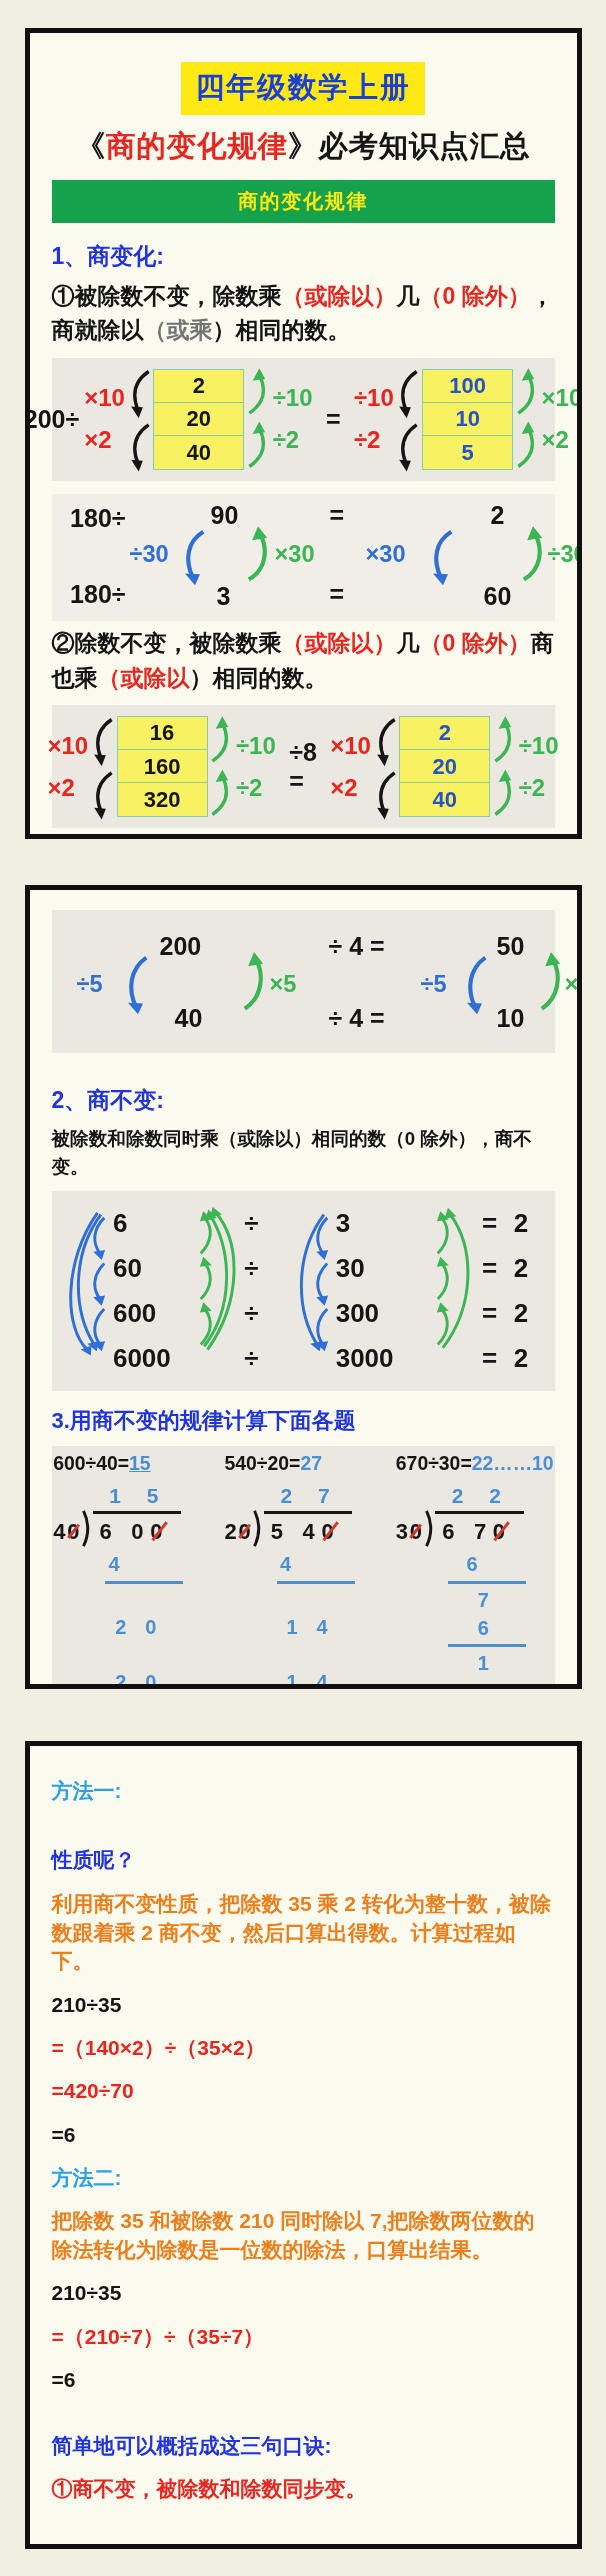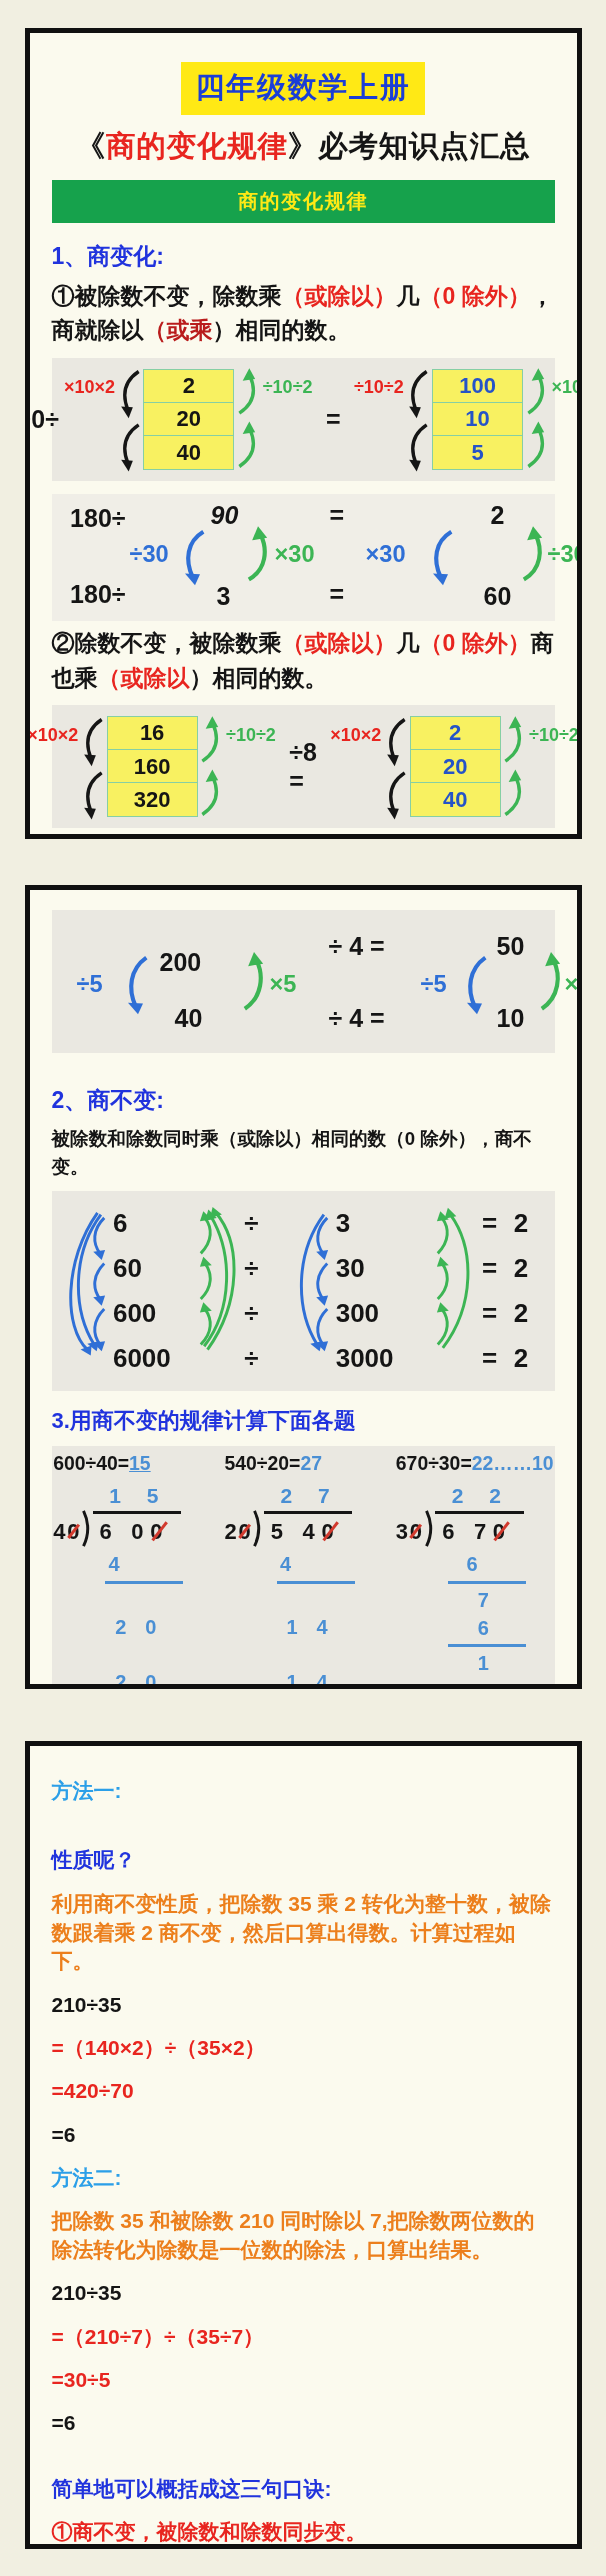--- a/index.html
+++ b/index.html
@@ -43,21 +43,21 @@
   .h-blue { font-size:23px; margin-top:18.6px; }
   .para { font-size:23px; line-height:1.5; margin-top:6.7px; }
 
   
   .panel { background:#eae8e1; margin-top:10px; padding:8.4px 5px; }
   .panel.lighter { background:#f0eee7; }
 
   
   .figrow { display:flex; align-items:center; justify-content:center; gap:5px; }
   .stackgrp { display:flex; align-items:center; gap:1.7px; }
-  .lblcol { display:flex; flex-direction:row; justify-content:space-around; height:84px; font-size:18px; }
+  .lblcol { display:flex; flex-direction:column; justify-content:space-around; height:84px; font-size:24px; }
   .boxstack { display:flex; flex-direction:column; }
   .vbox {
     width:91px; height:35px; background:#f8f161; border:1.7px solid #86cfa4;
     display:flex; align-items:center; justify-content:center;
     font-size:22px; margin-top:-1.7px;
   }
   .vbox:first-child { margin-top:0; }
   .figtxt { font-size:25px; }
   .eqmid { font-size:25px; margin:0 8.4px; }
 
@@ -105,21 +105,21 @@
 <div class="card card1">
 
   <div class="title-box">四年级数学上册</div>
 
   <div class="subtitle"><span>《</span><span style="color: rgb(232, 37, 31);">商的变化规律</span><span>》必考知识点汇总</span></div>
 
   <div class="banner">商的变化规律</div>
 
   <div class="h-blue c-blue">1、商变化:</div>
 
-  <div class="para"><span>①被除数不变，除数乘</span><span style="color: rgb(232, 37, 31);">（或除以）</span><span>几</span><span style="color: rgb(232, 37, 31);">（0 除外）</span><span>，商就除以</span><span style="color: #b91c1c;">（或乘</span><span>）相同的数。</span></div>
+  <div class="para"><span>①被除数不变，除数乘</span><span style="color: rgb(232, 37, 31);">（或除以）</span><span>几</span><span style="color: rgb(232, 37, 31);">（0 除外）</span><span>，商就除以</span><span style="color: #737373;">（或乘</span><span>）相同的数。</span></div>
 
   <div class="panel">
     <div class="figrow">
       <span class="figtxt">200÷</span>
 
       <div class="stackgrp">
         <div class="lblcol c-red">
           <span>×10</span>
           <span>×2</span>
         </div>
@@ -173,21 +173,21 @@
         <div class="lblcol t-green">
           <span>×10</span>
           <span>×2</span>
         </div>
       </div>
     </div>
   </div>
 
   <div class="panel lighter absfig" style="margin-top:13.5px;">
     <span style="left:18.6px;top:10px;">180÷</span>
-    <span style="left:159px;top:6.7px;font-style:italic;">90</span>
+    <span style="left:159px;top:6.7px;">90</span>
     <span style="left:278px;top:6.7px;">=</span>
     <span style="left:439px;top:6.7px;">2</span>
 
     <span class="lab t-abl" style="left:78px;top:47px;">÷30</span>
     <svg style="left:128px;top:34px;" width="30" height="61" viewBox="0 0 36 72">
       <path d="M28,4 C8,16 6,38 15,58" stroke="#2f6fd6" stroke-width="5" fill="none"></path>
       <polygon points="18,68 6,54 24,55" fill="#2f6fd6"></polygon>
     </svg>
     <svg style="left:191px;top:30px;" width="30" height="61" viewBox="0 0 36 72">
       <path d="M7,66 C28,54 30,30 21,12" stroke="#3cb554" stroke-width="5" fill="none"></path>
@@ -278,21 +278,21 @@
 </div>
 
 <div class="card card2">
 
   <div class="panel absfig fig4" style="margin-top:3.4px;">
     <span class="lab t-abl" style="left:25px;top:61px;">÷5</span>
     <svg style="left:71px;top:44px;" width="30" height="64" viewBox="0 0 36 76">
       <path d="M28,4 C8,18 6,42 15,62" stroke="#2f6fd6" stroke-width="5" fill="none"></path>
       <polygon points="18,72 6,58 24,59" fill="#2f6fd6"></polygon>
     </svg>
-    <span style="left:108px;top:38px;">200</span>
+    <span style="left:108px;top:22px;">200</span>
     <span style="left:123px;top:94px;">40</span>
     <svg style="left:187px;top:40px;" width="30" height="64" viewBox="0 0 36 76">
       <path d="M7,70 C28,56 30,30 21,12" stroke="#3cb554" stroke-width="5" fill="none"></path>
       <polygon points="18,2 11,19 29,16" fill="#3cb554"></polygon>
     </svg>
     <span class="lab t-green" style="left:218px;top:61px;">×5</span>
 
     <span style="left:277px;top:22px;">÷ 4 =</span>
     <span style="left:277px;top:94px;">÷ 4 =</span>
 
@@ -451,19 +451,18 @@
   <div class="c3line c-blue" style="margin-top:40px;">性质呢？</div>
   <div class="c3line c-orange">利用商不变性质，把除数 35 乘 2 转化为整十数，被除数跟着乘 2 商不变，然后口算出得数。计算过程如下。</div>
   <div class="c3line c-black">210÷35</div>
   <div class="c3line c-red">=（140×2）÷（35×2）</div>
   <div class="c3line c-red">=420÷70</div>
   <div class="c3line c-black">=6</div>
   <div class="c3line c-cyan">方法二:</div>
   <div class="c3line c-orange">把除数 35 和被除数 210 同时除以 7,把除数两位数的除法转化为除数是一位数的除法，口算出结果。</div>
   <div class="c3line c-black">210÷35</div>
   <div class="c3line c-red">=（210÷7）÷（35÷7）</div>
-  <div class="c3line c-red">=30÷5</div>
   <div class="c3line c-black">=6</div>
   <div class="c3line gap-top c-blue">简单地可以概括成这三句口诀:</div>
   <div class="c3line c-red">①商不变，被除数和除数同步变。</div>
 
 </div>
 
 
 </body></html>

